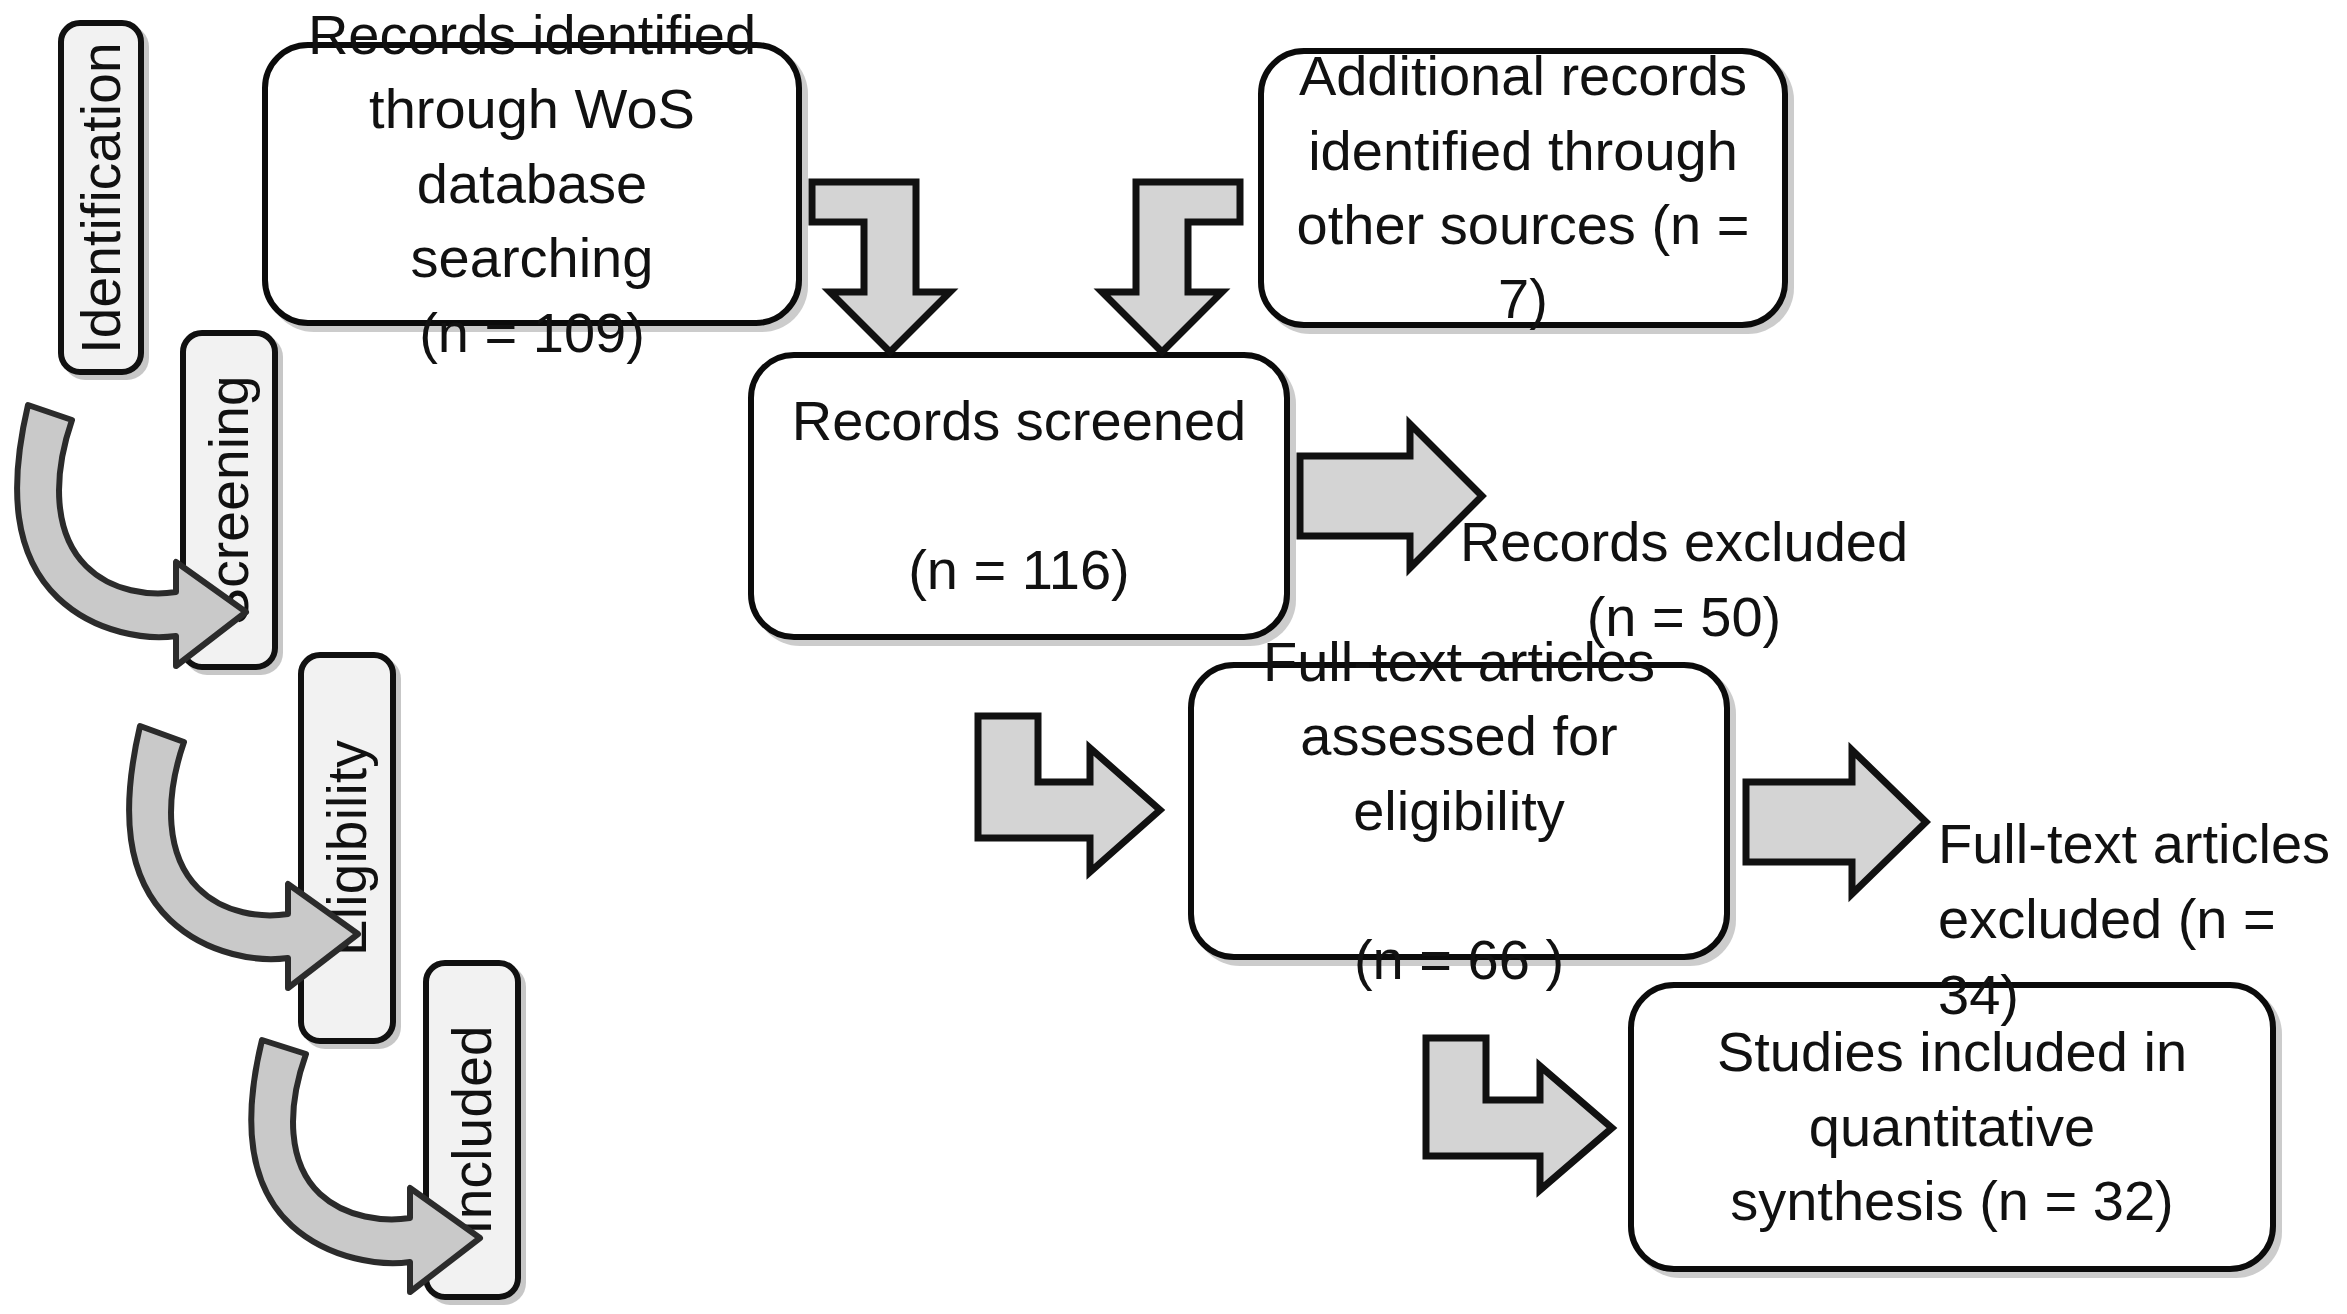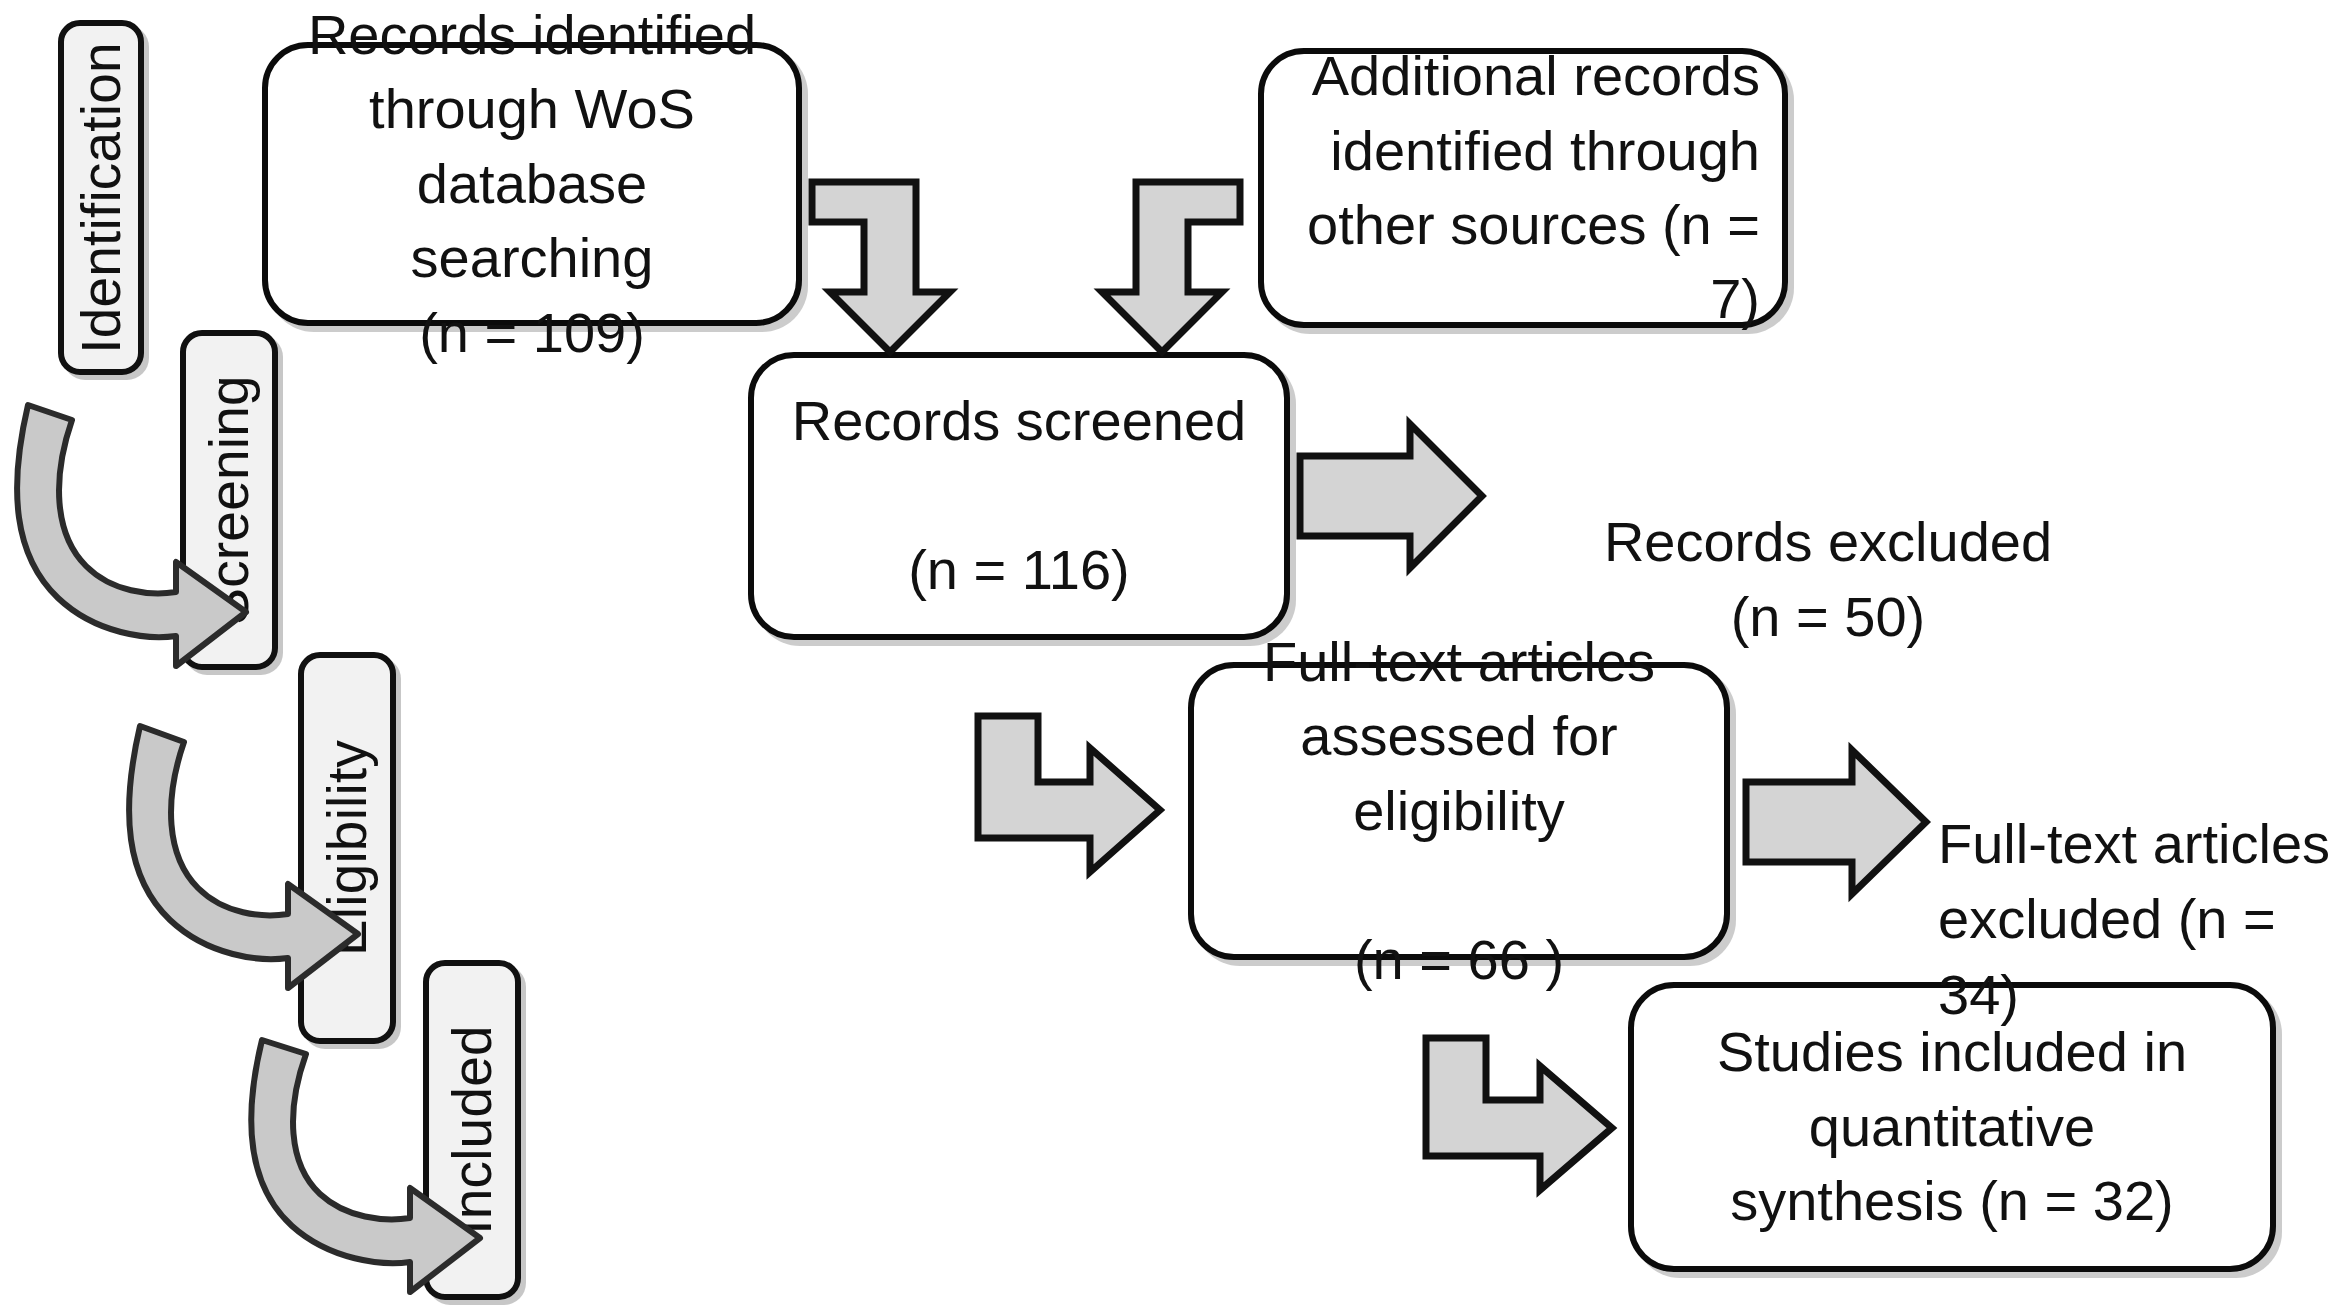--- a/index.html
+++ b/index.html
@@ -50,21 +50,21 @@
   }
   .flow-box .box-text {
     font-size: 56px;
     line-height: 1.33;
     color: #111111;
     text-align: center;
     padding: 0 22px;
     white-space: pre-line;
   }
   .flow-box.left-align .box-text {
-    text-align: right;
+    text-align: center;
   }
 
   
   .side-note {
     position: absolute;
     font-size: 56px;
     line-height: 1.35;
     color: #111111;
     text-align: center;
     white-space: pre-line;
@@ -161,21 +161,21 @@
 
 (n = 66 )</span>
   </div>
 
   <div class="flow-box" style="left:1628px; top:982px; width:648px; height:290px;">
     <span class="box-text">Studies included in
 quantitative
 synthesis (n = 32)</span>
   </div>
 
-  <div class="side-note" style="left:1568px; top:428px; width:520px;">
+  <div class="side-note" style="left:1424px; top:428px; width:520px;">
     <span>Records excluded
 (n = 50)</span>
   </div>
 
   <div class="side-note align-left" style="left:1938px; top:730px; width:420px;">
     <span>Full-text articles
 excluded (n = 34)</span>
   </div>
 
   <svg class="arrow-layer" viewBox="0 0 2347 1314" xmlns="http://www.w3.org/2000/svg">

